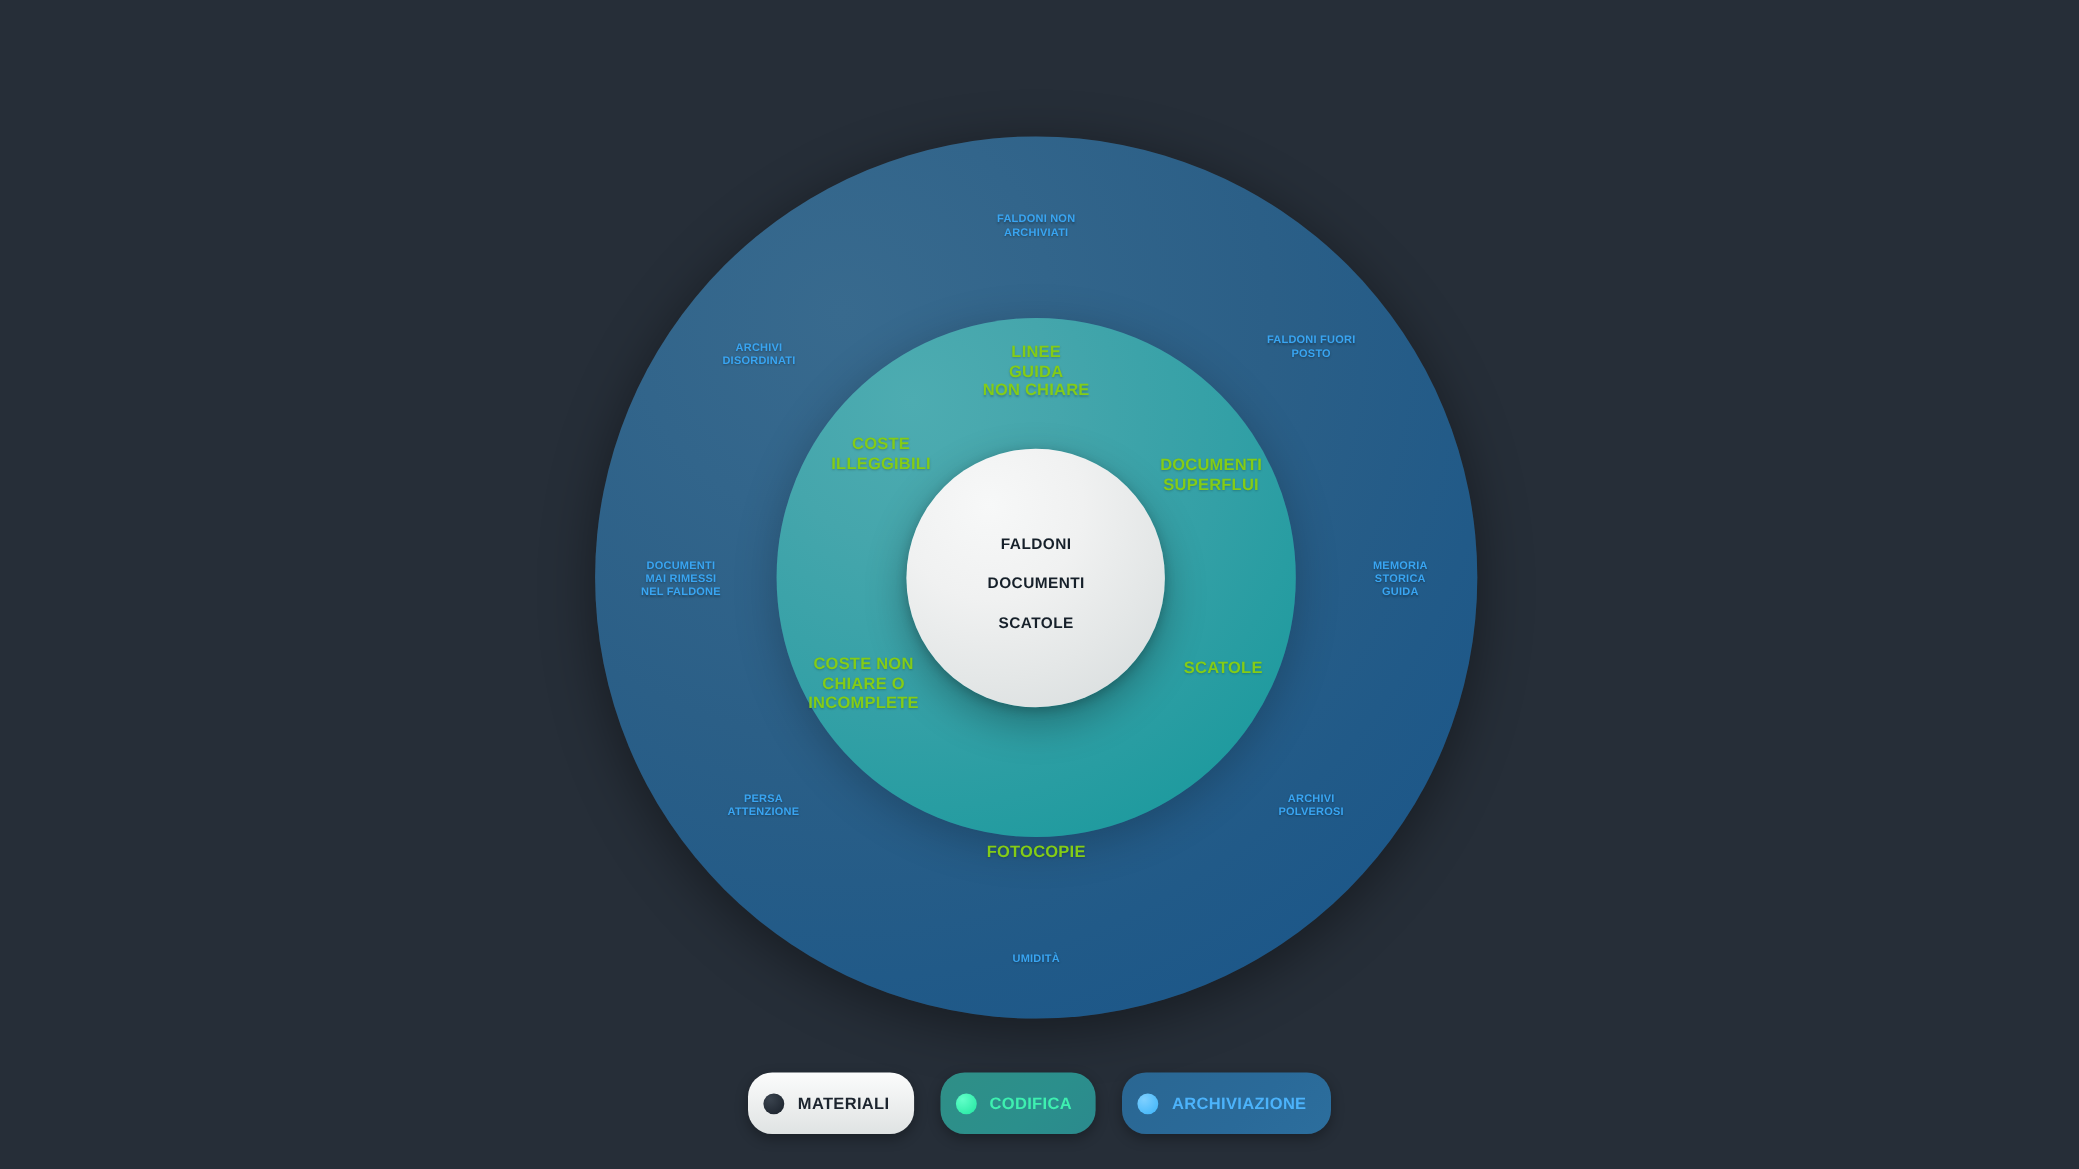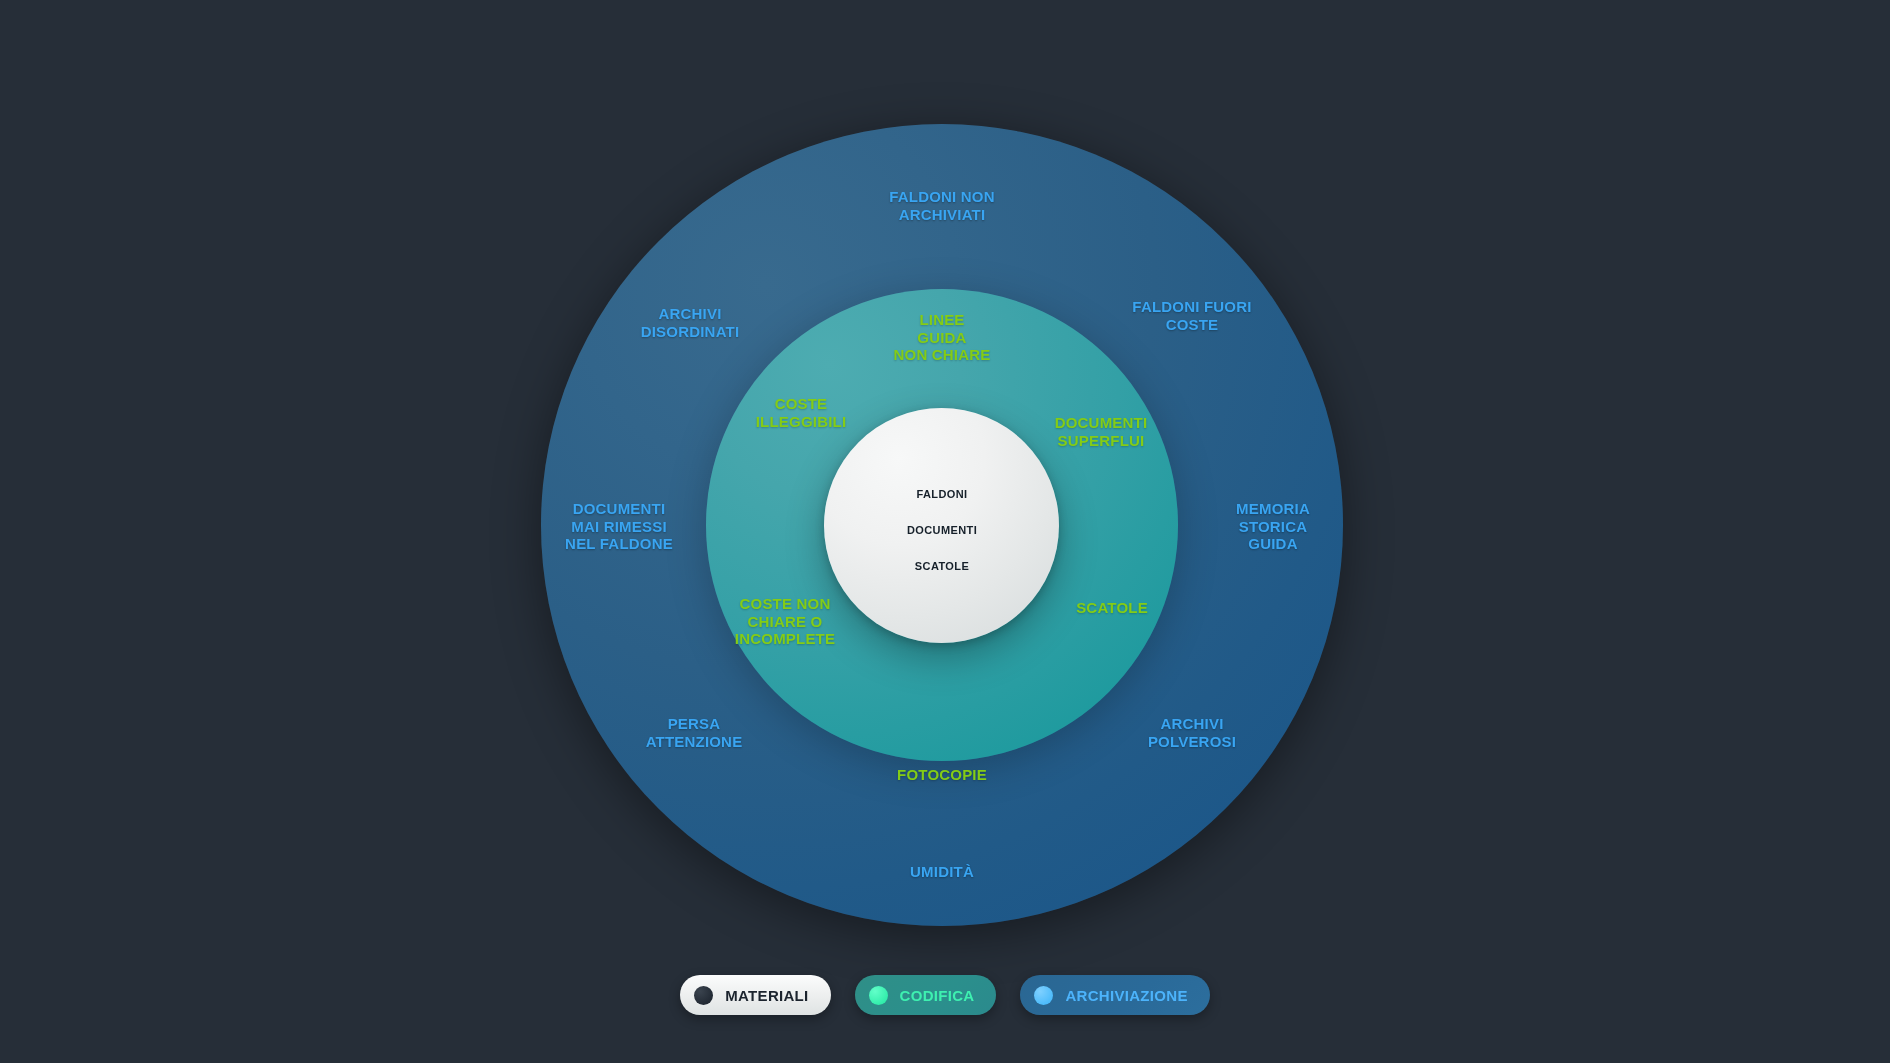--- a/index.html
+++ b/index.html
@@ -82,53 +82,53 @@
     letter-spacing: 0.2px;
     line-height: 1.18;
     white-space: pre-line;
     transform: translate(-50%, -50%);
     pointer-events: auto;
     user-select: none;
   }
 
   .label-archiviazione {
     color: #39a5f2;
-    font-size: 15px;
+    font-size: 10px;
     text-shadow: 0 1px 2px rgba(0,0,0,0.30);
   }
 
   .label-codifica {
     color: #84cc16;
     font-size: 15px;
     text-shadow: 0 1px 2px rgba(0,0,0,0.22);
   }
 
   .label-materiali {
     color: #16202a;
-    font-size: 11px;
+    font-size: 14px;
     letter-spacing: 0.4px;
   }
 
   
   #legend {
     position: absolute;
     left: 0;
     right: 0;
     top: 975px;
     display: flex;
     justify-content: center;
     align-items: center;
     gap: 24px;
   }
 
   .legend-pill {
     display: flex;
     align-items: center;
     gap: 12px;
-    height: 40px;
+    height: 56px;
     padding: 0 22px 0 14px;
     border-radius: 22px;
     font-size: 15px;
     font-weight: bold;
     letter-spacing: 0.3px;
     cursor: pointer;
   }
 
   .legend-dot {
     width: 19px;
@@ -174,21 +174,21 @@
   <div class="ring" id="ring-codifica"></div>
 
   <div class="ring" id="ring-materiali"></div>
 
   <div id="labels-archiviazione">
       <div class="node-label label-archiviazione" style="left: 942px; top: 206px;">FALDONI NON
 ARCHIVIATI</div>
       <div class="node-label label-archiviazione" style="left: 690px; top: 323px;">ARCHIVI
 DISORDINATI</div>
       <div class="node-label label-archiviazione" style="left: 1192px; top: 316px;">FALDONI FUORI
-COSTE</div>
+POSTO</div>
       <div class="node-label label-archiviazione" style="left: 619px; top: 527px;">DOCUMENTI
 MAI RIMESSI
 NEL FALDONE</div>
       <div class="node-label label-archiviazione" style="left: 1273px; top: 527px;">MEMORIA
 STORICA
 GUIDA</div>
       <div class="node-label label-archiviazione" style="left: 694px; top: 733px;">PERSA
 ATTENZIONE</div>
       <div class="node-label label-archiviazione" style="left: 1192px; top: 733px;">ARCHIVI
 POLVEROSI</div>

